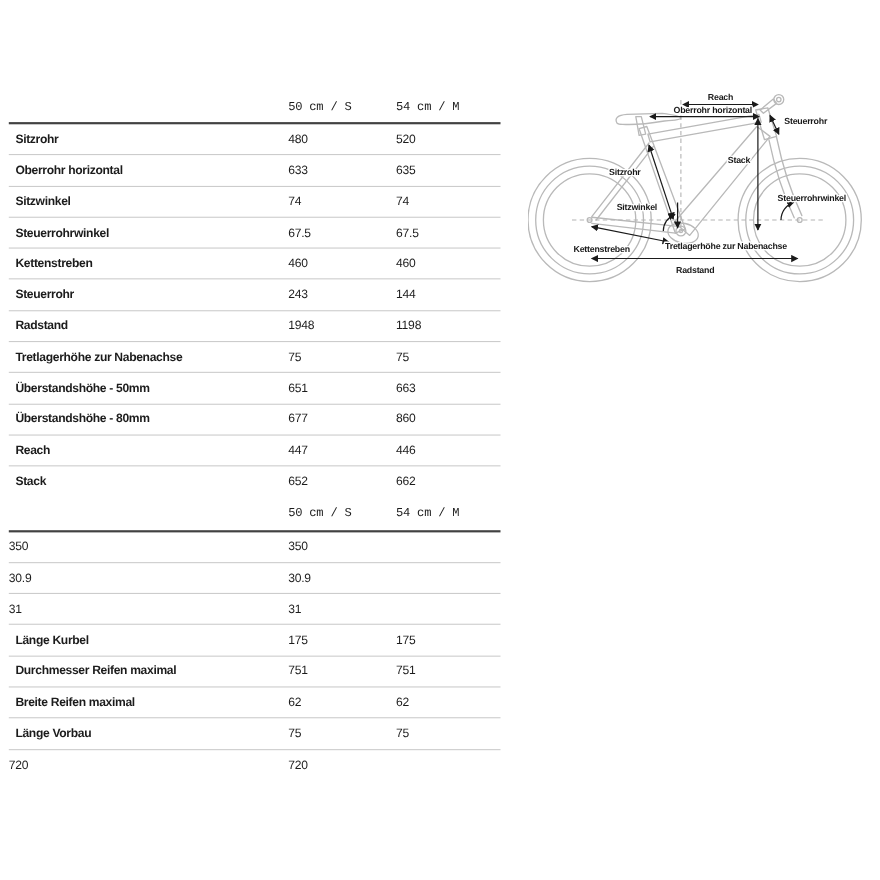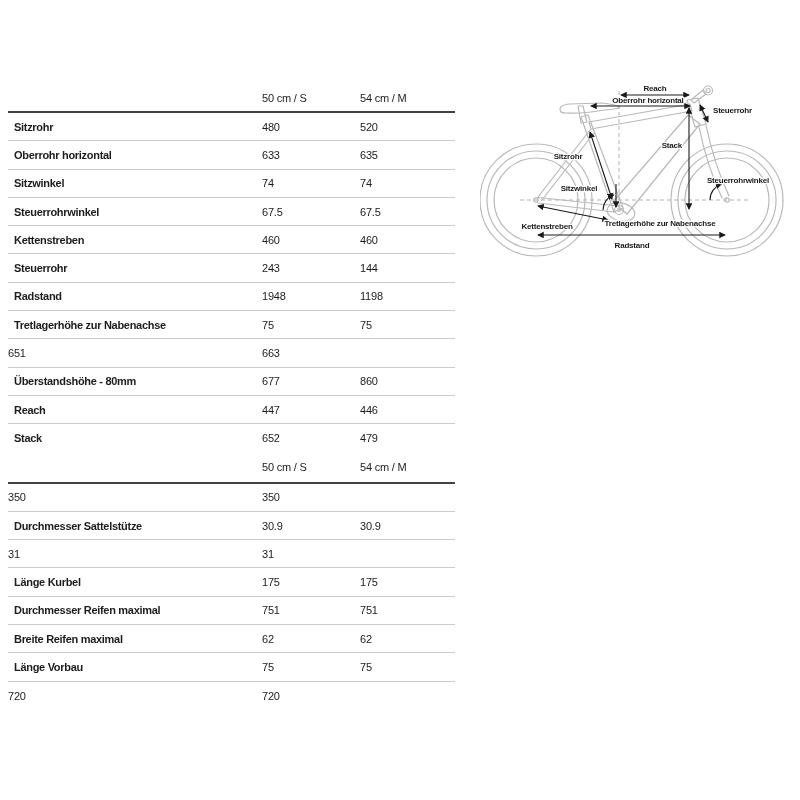--- a/index.html
+++ b/index.html
@@ -10,21 +10,21 @@
   }
   .tables{position:absolute;left:8px;top:85px;width:447px;}
   .row{
     display:grid;
     grid-template-columns:254px 98px 1fr;
     align-items:center;
     height:28.3px;
     box-sizing:border-box;
     border-bottom:1px solid #cccccc;
   }
-  .thead{border-bottom:2px solid #424242;height:28px;}
+  .thead{border-bottom:2px solid #424242;height:28px;font-family:Liberation Mono, monospace;}
   .thead.second{height:31px;border-bottom:2px solid #424242;}
   .tbody .row:last-child{border-bottom:none;}
   .cell{white-space:nowrap;overflow:visible;}
   .cell.label{
     font-weight:bold;font-size:11px;color:#1c1c1c;
     letter-spacing:-0.3px;padding-left:6px;
   }
   .cell.val,.cell.col{
     font-size:11px;color:#1c1c1c;letter-spacing:-0.2px;
   }
@@ -81,54 +81,54 @@
           <div class="cell label">Radstand</div>
           <div class="cell val">1948</div>
           <div class="cell val">1198</div>
         </div>
         <div class="row">
           <div class="cell label">Tretlagerhöhe zur Nabenachse</div>
           <div class="cell val">75</div>
           <div class="cell val">75</div>
         </div>
         <div class="row">
+          <div class="cell label">Überstandshöhe - 50mm</div>
           <div class="cell val">651</div>
           <div class="cell val">663</div>
         </div>
         <div class="row">
           <div class="cell label">Überstandshöhe - 80mm</div>
           <div class="cell val">677</div>
           <div class="cell val">860</div>
         </div>
         <div class="row">
           <div class="cell label">Reach</div>
           <div class="cell val">447</div>
           <div class="cell val">446</div>
         </div>
         <div class="row">
           <div class="cell label">Stack</div>
           <div class="cell val">652</div>
-          <div class="cell val">479</div>
+          <div class="cell val">662</div>
         </div>
       </div>
   </section>
 
   <section>
     <div class="row thead second">
       <div class="cell label"></div>
       <div class="cell col">50 cm / S</div>
       <div class="cell col">54 cm / M</div>
     </div>
     <div class="tbody" id="tbody2">
         <div class="row">
           <div class="cell val">350</div>
           <div class="cell val">350</div>
         </div>
         <div class="row">
-          <div class="cell label">Durchmesser Sattelstütze</div>
           <div class="cell val">30.9</div>
           <div class="cell val">30.9</div>
         </div>
         <div class="row">
           <div class="cell val">31</div>
           <div class="cell val">31</div>
         </div>
         <div class="row">
           <div class="cell label">Länge Kurbel</div>
           <div class="cell val">175</div>

